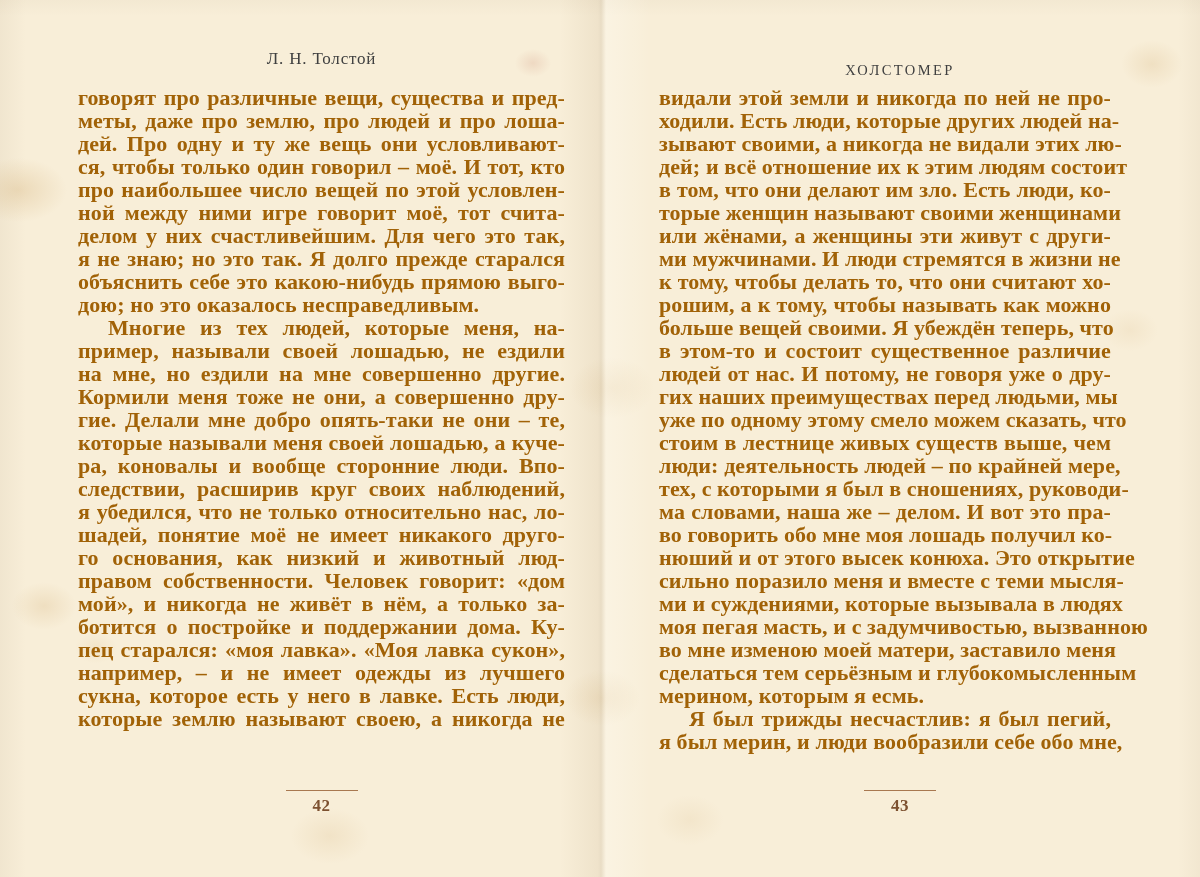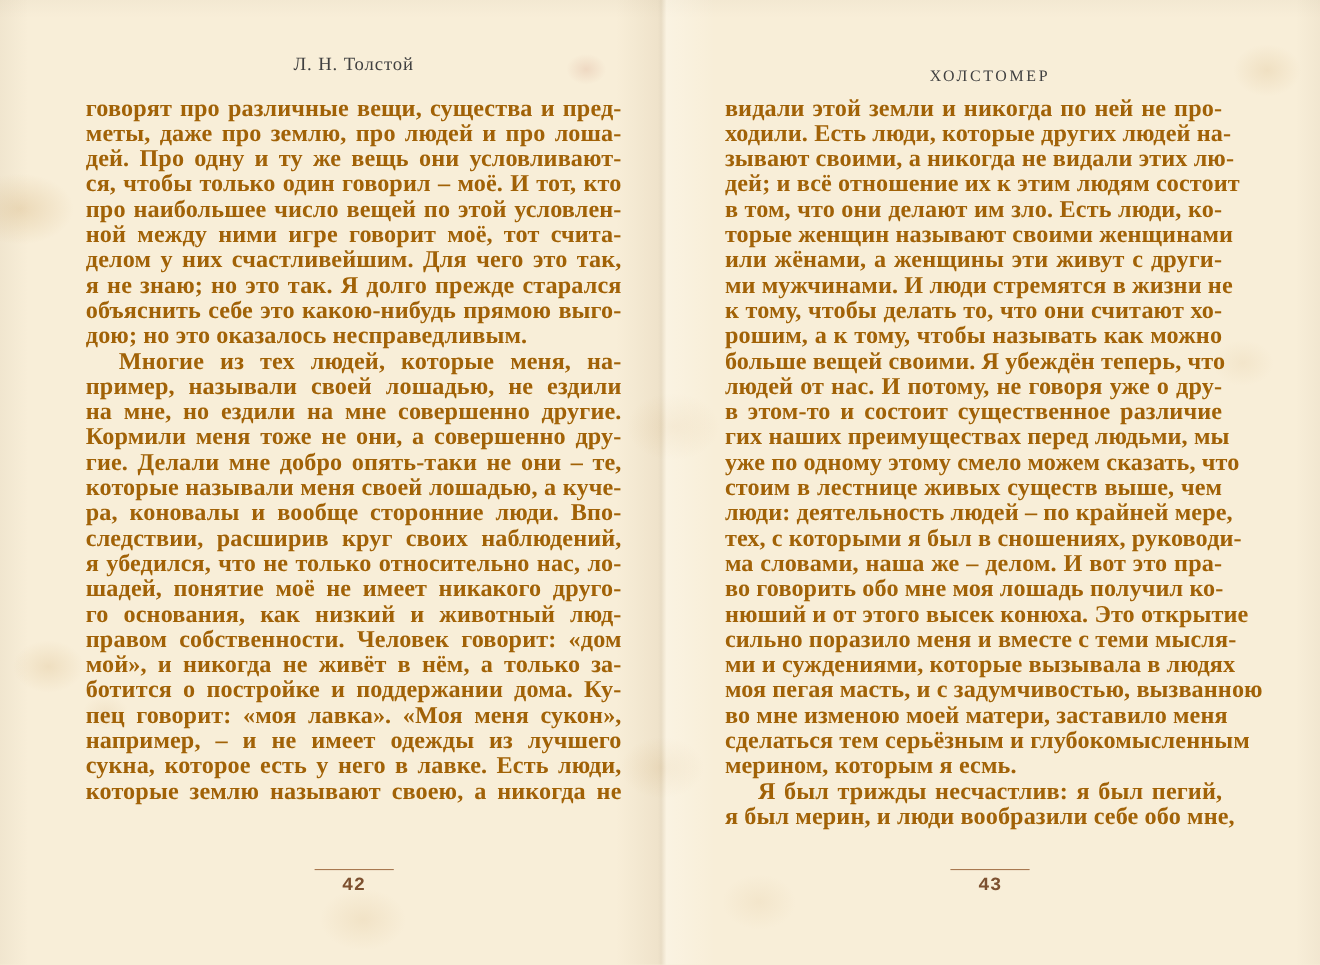--- a/index.html
+++ b/index.html
@@ -85,21 +85,20 @@
     width: 72px;
     height: 0;
     border-top: 1px solid #a87850;
     margin: 0 auto 5px auto;
   }
   .footer .pagenum {
     color: #7d5130;
     font-size: 17px;
     font-weight: 700;
     letter-spacing: 0.5px;
-    font-family: Liberation Mono, monospace;
   }
 </style>
 </head>
 <body>
 
 <div class="running-head" id="head-left">Л. Н. Толстой</div>
 
 <div class="text-block" id="text-left">
     <div class="line">говорят про различные вещи, существа и пред-</div>
     <div class="line">меты, даже про землю, про людей и про лоша-</div>
@@ -118,21 +117,21 @@
     <div class="line">гие. Делали мне добро опять-таки не они – те,</div>
     <div class="line">которые называли меня своей лошадью, а куче-</div>
     <div class="line">ра, коновалы и вообще сторонние люди. Впо-</div>
     <div class="line">следствии, расширив круг своих наблюдений,</div>
     <div class="line">я убедился, что не только относительно нас, ло-</div>
     <div class="line">шадей, понятие моё не имеет никакого друго-</div>
     <div class="line">го основания, как низкий и животный люд-</div>
     <div class="line">правом собственности. Человек говорит: «дом</div>
     <div class="line">мой», и никогда не живёт в нём, а только за-</div>
     <div class="line">ботится о постройке и поддержании дома. Ку-</div>
-    <div class="line">пец говорит: «моя лавка». «Моя меня сукон»,</div>
+    <div class="line">пец старался: «моя лавка». «Моя лавка сукон»,</div>
     <div class="line">например, – и не имеет одежды из лучшего</div>
     <div class="line">сукна, которое есть у него в лавке. Есть люди,</div>
     <div class="line">которые землю называют своею, а никогда не</div>
   </div>
 
 <div class="footer" id="footer-left">
   <div class="rule"></div>
   <div class="pagenum">42</div>
 </div>
 
@@ -143,22 +142,22 @@
     <div class="line">ходили. Есть люди, которые других людей на-</div>
     <div class="line">зывают своими, а никогда не видали этих лю-</div>
     <div class="line">дей; и всё отношение их к этим людям состоит</div>
     <div class="line">в том, что они делают им зло. Есть люди, ко-</div>
     <div class="line">торые женщин называют своими женщинами</div>
     <div class="line">или жёнами, а женщины эти живут с други-</div>
     <div class="line">ми мужчинами. И люди стремятся в жизни не</div>
     <div class="line">к тому, чтобы делать то, что они считают хо-</div>
     <div class="line">рошим, а к тому, чтобы называть как можно</div>
     <div class="line">больше вещей своими. Я убеждён теперь, что</div>
+    <div class="line">в этом-то и состоит существенное различие</div>
     <div class="line">людей от нас. И потому, не говоря уже о дру-</div>
-    <div class="line">в этом-то и состоит существенное различие</div>
     <div class="line">гих наших преимуществах перед людьми, мы</div>
     <div class="line">уже по одному этому смело можем сказать, что</div>
     <div class="line">стоим в лестнице живых существ выше, чем</div>
     <div class="line">люди: деятельность людей – по крайней мере,</div>
     <div class="line">тех, с которыми я был в сношениях, руководи-</div>
     <div class="line">ма словами, наша же – делом. И вот это пра-</div>
     <div class="line">во говорить обо мне моя лошадь получил ко-</div>
     <div class="line">нюший и от этого высек конюха. Это открытие</div>
     <div class="line">сильно поразило меня и вместе с теми мысля-</div>
     <div class="line">ми и суждениями, которые вызывала в людях</div>

